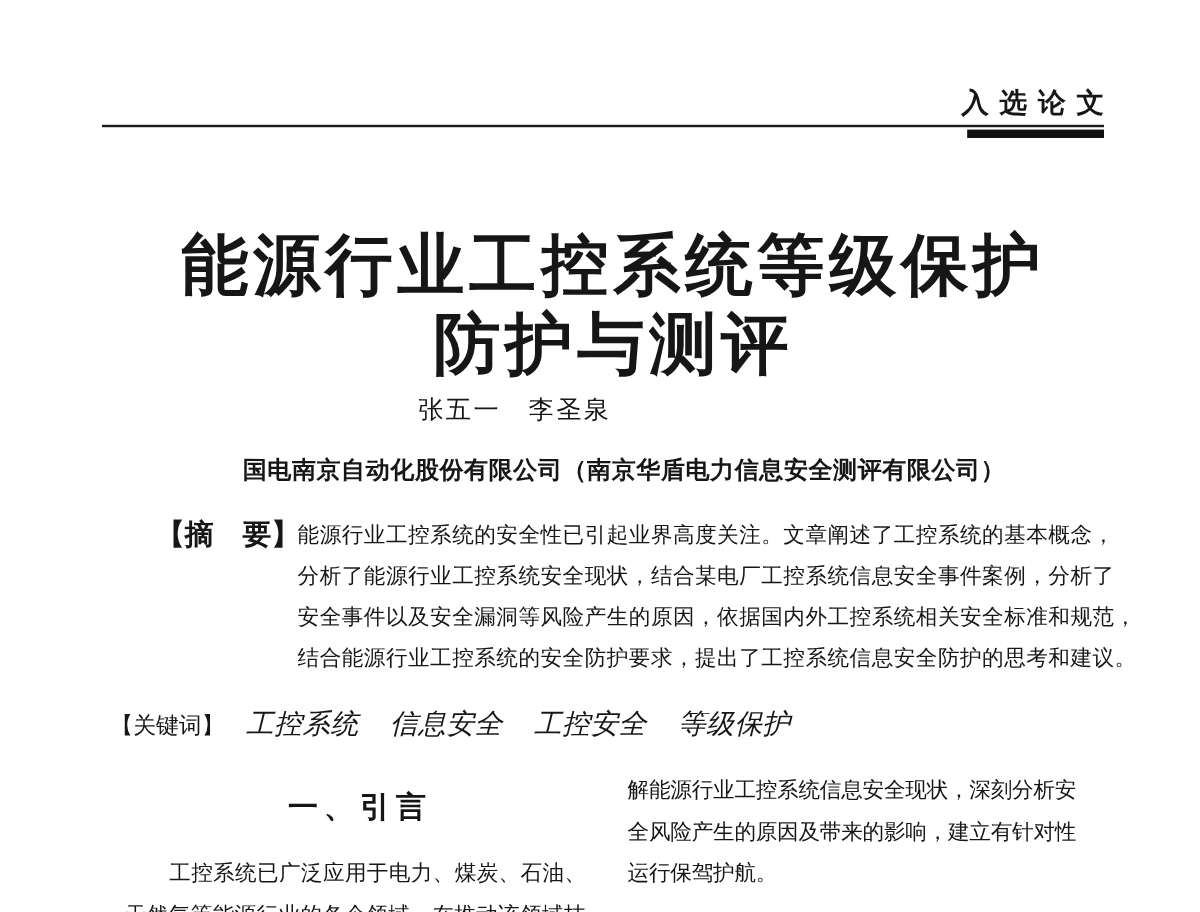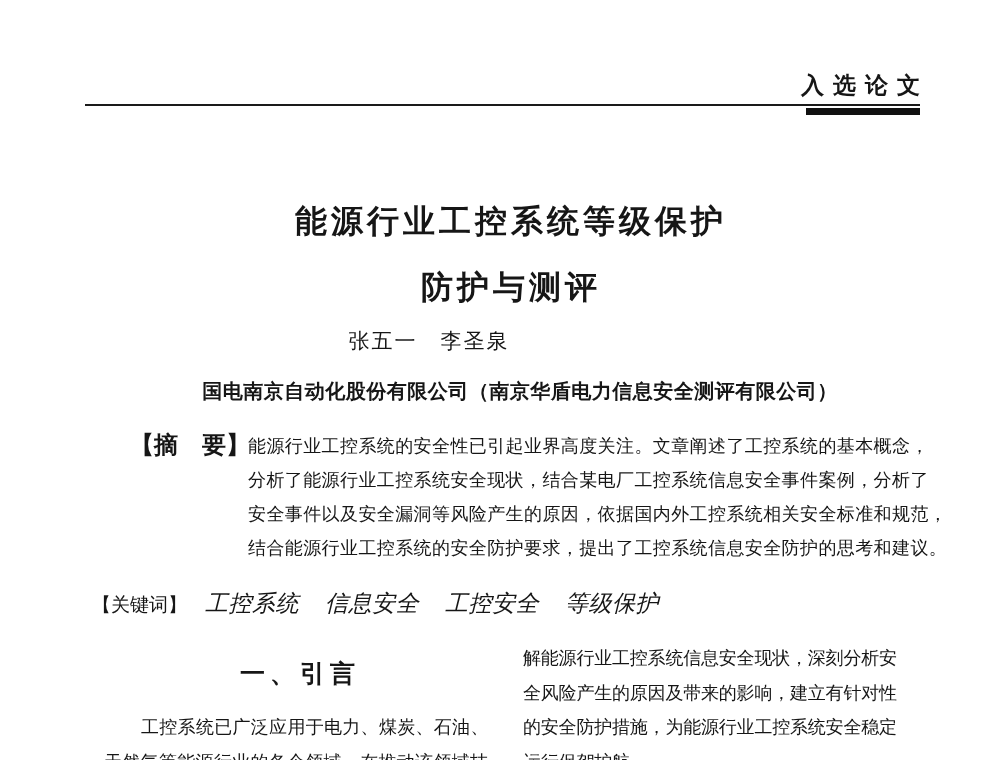--- a/index.html
+++ b/index.html
@@ -45,21 +45,21 @@
 
   
   .title {
     position: absolute;
     top: 188px;
     left: 0;
     width: 1000px;
     padding-left: 22px;
     text-align: center;
     font-weight: 700;
-    font-size: 32px;
+    font-size: 56px;
     line-height: 66px;
     letter-spacing: 4px;
   }
   .title .tl { display: block; white-space: nowrap; }
 
   .authors {
     position: absolute;
     top: 327px;
     left: 0;
     width: 848px;
@@ -191,17 +191,16 @@
 
   <div class="col-left">
     <div class="sec-heading sans">一、引言</div>
     <div class="body-line indent">工控系统已广泛应用于电力、煤炭、石油、</div>
     <div class="body-line">天然气等能源行业的各个领域，在推动该领域技</div>
   </div>
 
   <div class="col-right">
     <div class="body-line">解能源行业工控系统信息安全现状，深刻分析安</div>
     <div class="body-line">全风险产生的原因及带来的影响，建立有针对性</div>
-    <div class="body-line">的安全防护措施，为能源行业工控系统安全稳定</div>
     <div class="body-line">运行保驾护航。</div>
   </div>
 
 </div>
 
 </body></html>

